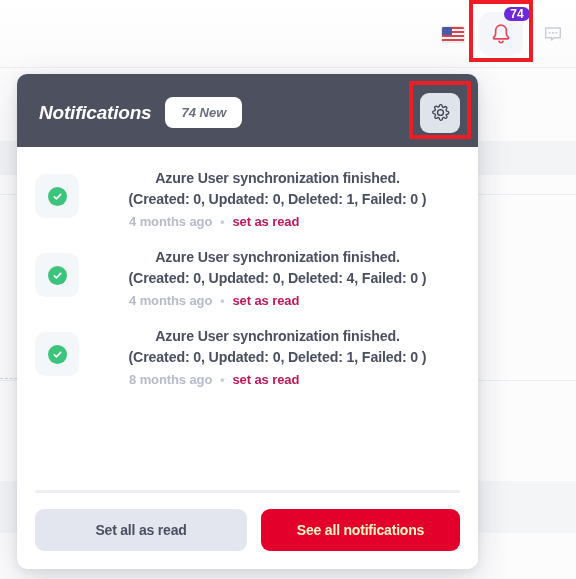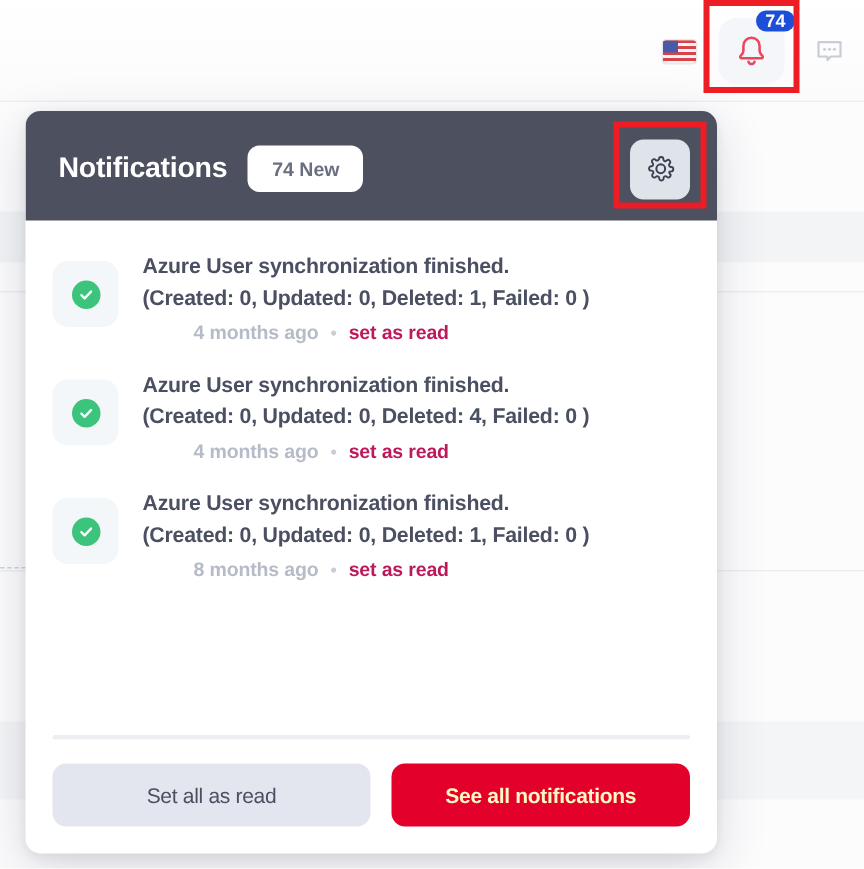--- a/index.html
+++ b/index.html
@@ -98,21 +98,21 @@
     border-radius: 12px;
     background: #f5f6f9;
     display: flex; align-items: center; justify-content: center;
   }
   .badge-count {
     position: absolute;
     top: 0px; right: -2px;
     min-width: 26px; height: 14px;
     padding: 0 6px;
     border-radius: 11px;
-    background: #1d4ed8;
+    background: #6d28d9;
     color: #ffffff;
     font-size: 12px;
     font-weight: bold;
     display: flex; align-items: center; justify-content: center;
     letter-spacing: .2px;
   }
   .red-outline-bell {
     position: absolute;
     left: 469px; top: 0px;
     width: 64px; height: 62px;
@@ -140,20 +140,21 @@
     flex-direction: column;
   }
 
   .panel-header {
     height: 73px;
     background: #4c505f;
     display: flex;
     align-items: center;
     padding: 4px 18px 0 22px;
     flex: 0 0 auto;
+    font-style: italic;
   }
   .panel-title {
     color: #ffffff;
     font-size: 19px;
     font-weight: bold;
     letter-spacing: -.2px;
   }
   .new-pill {
     margin-left: 14px;
     background: #ffffff;
@@ -177,20 +178,21 @@
     width: 62px; height: 58px;
     border: 4px solid #ee1c25;
     pointer-events: none;
     z-index: 5;
   }
 
   .panel-list {
     flex: 1 1 auto;
     padding: 12px 18px 17px 18px;
     overflow: hidden;
+    text-align: center;
   }
 
   .notif-item {
     display: flex;
     align-items: flex-start;
     padding: 9px 0 9px 0;
     gap: 16px;
   }
   .notif-ico {
     width: 44px; height: 44px;
@@ -247,20 +249,21 @@
     font-family: "Liberation Sans", sans-serif;
     font-size: 14px;
     height: 42px;
     cursor: pointer;
     letter-spacing: -.2px;
   }
   .btn-secondary {
     flex: 0 0 212px;
     background: #e3e6ee;
     color: #4a4f61;
+    font-weight: bold;
   }
   .btn-primary {
     flex: 1 1 auto;
     background: #e3002b;
     color: #fef9c3;
     font-weight: bold;
   }
 </style>
 </head>
 <body>

